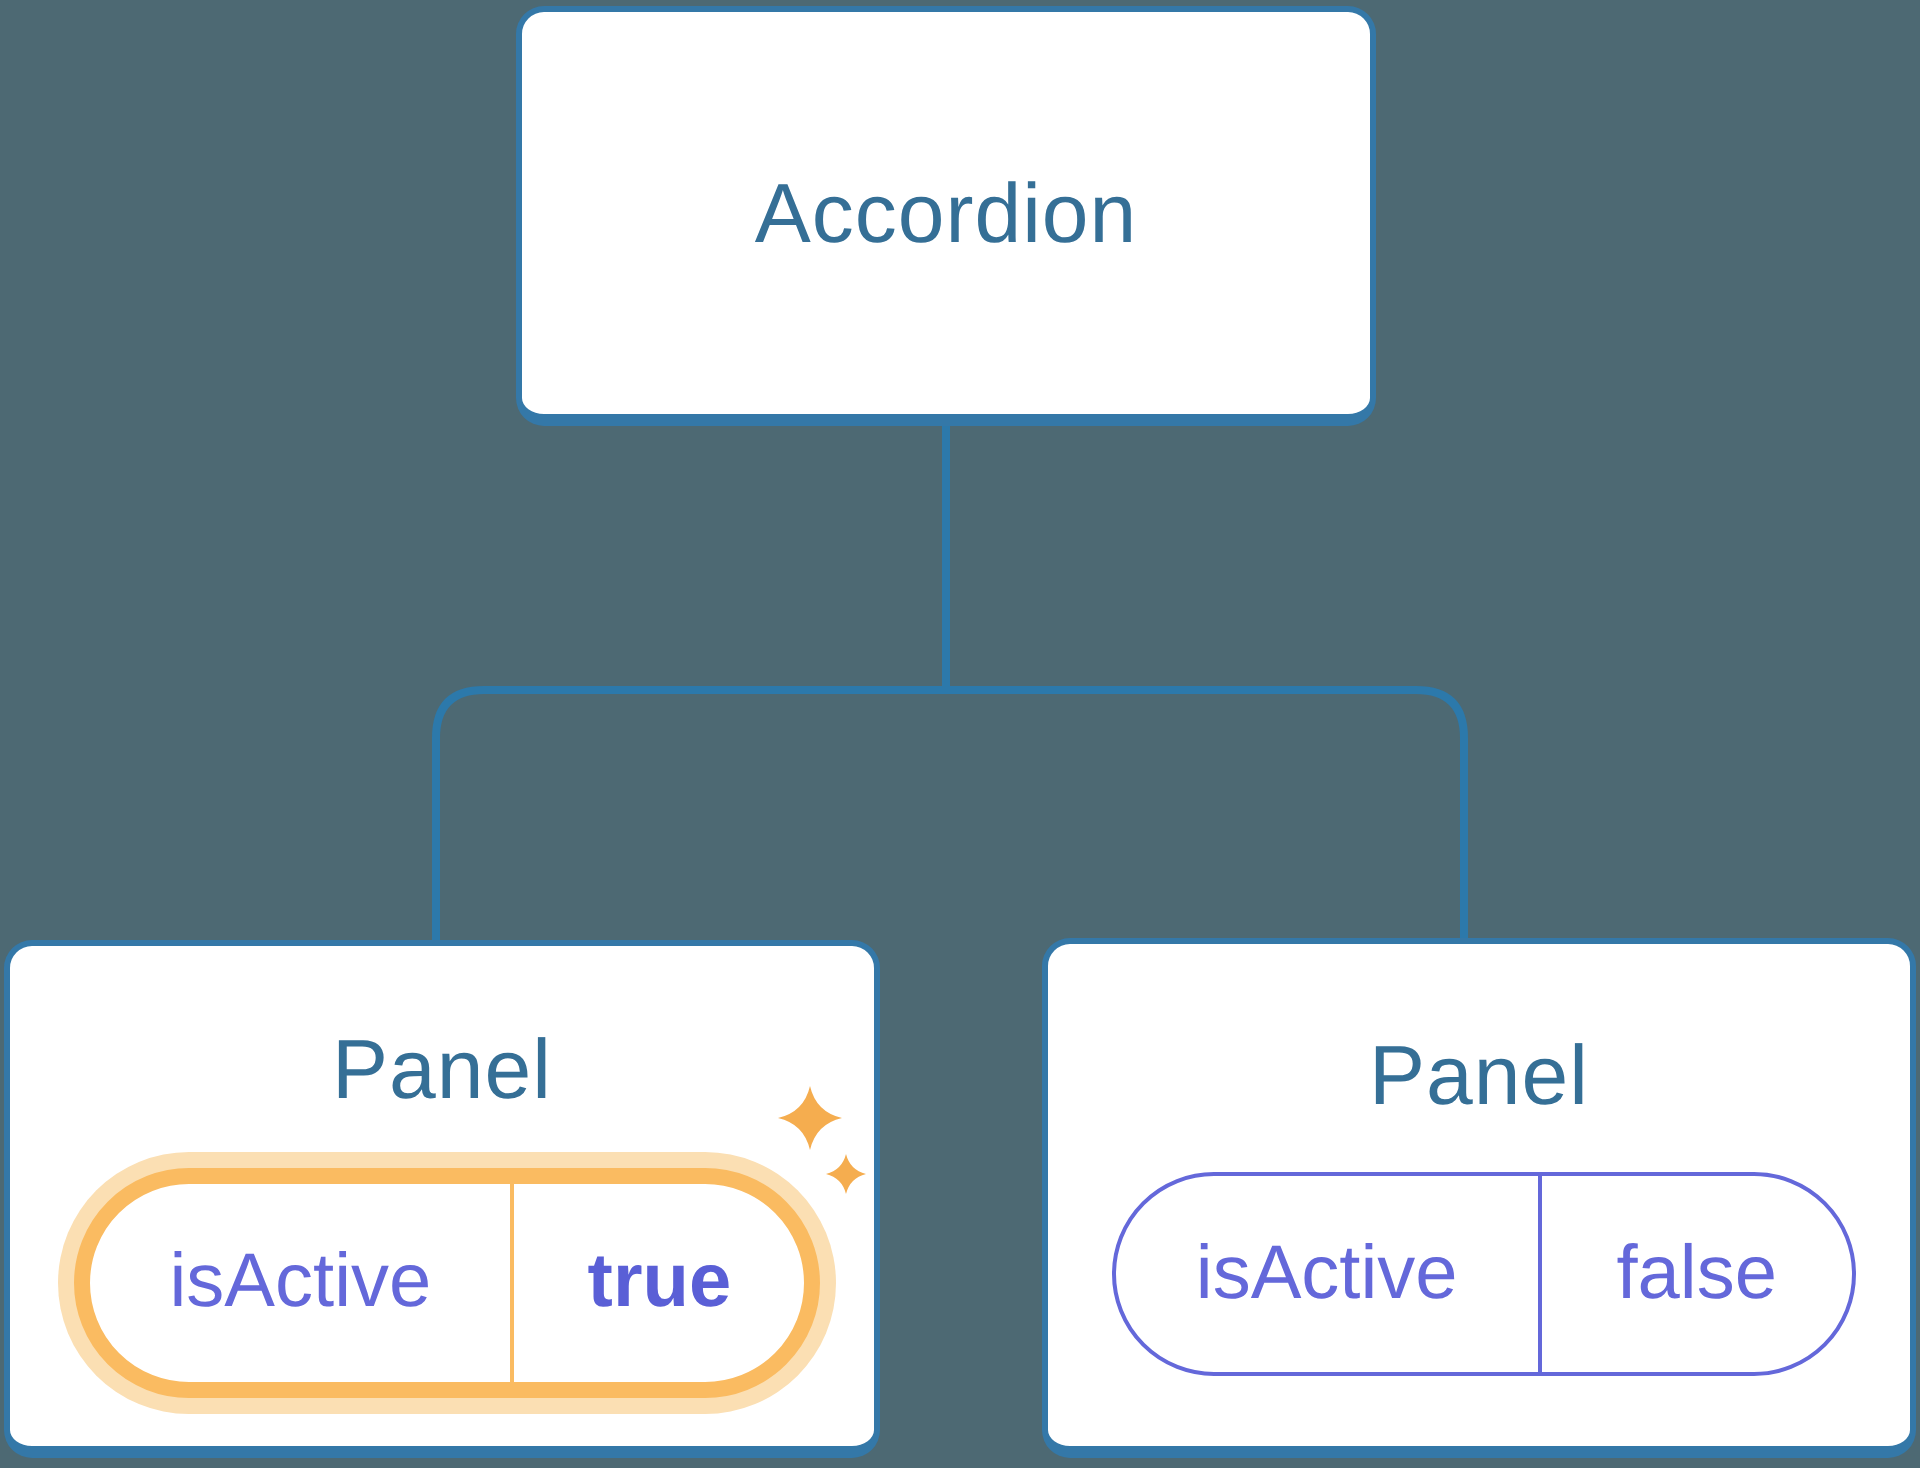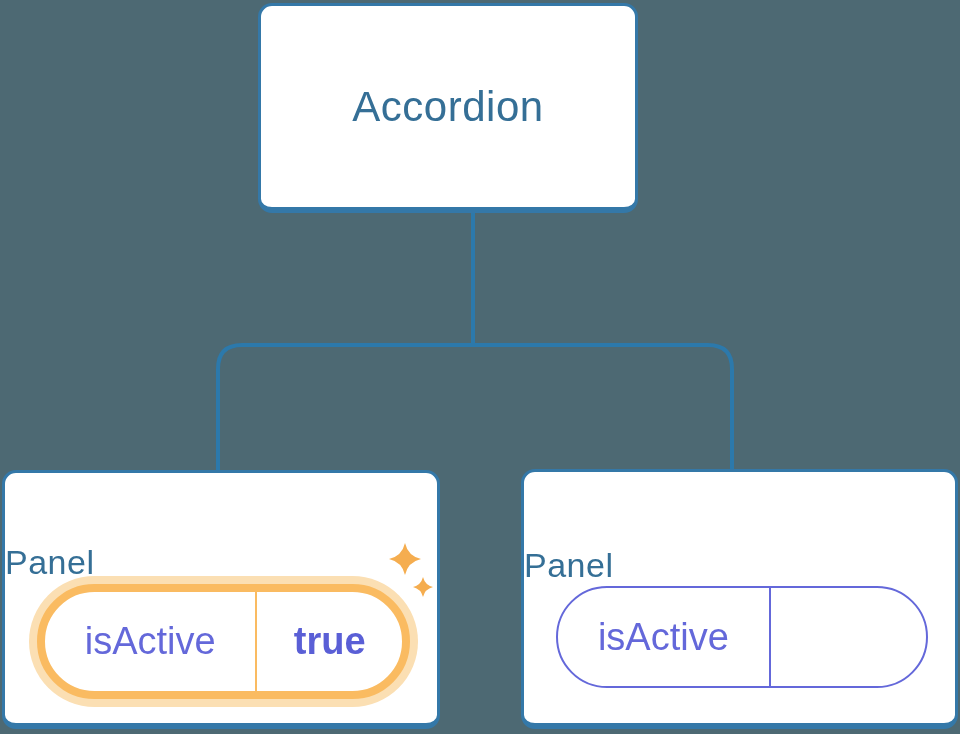--- a/index.html
+++ b/index.html
@@ -26,36 +26,36 @@
   .connector-path{stroke:var(--connector);stroke-width:4;fill:none;}
   .node{
     position:absolute;
     background:var(--node-fill);
     border:3px solid var(--node-border);
     border-bottom-width:6px;
     border-radius:14px;
     box-sizing:border-box;
   }
   .root-node{
-    left:258px;top:3px;width:380px;height:210px;
+    left:258px;top:3px;width:430px;height:210px;
     display:flex;align-items:center;justify-content:center;
   }
   .node-label{
     color:var(--node-text);
     font-size:42px;
     font-weight:400;
     letter-spacing:0.5px;
   }
   .panel-left{left:2px;top:470px;width:438px;height:259px;}
   .panel-right{left:521px;top:469px;width:437px;height:260px;}
   .panel-title{
     position:absolute;left:0;right:0;top:38px;
-    text-align:left;
+    text-align:center;
     color:var(--node-text);
-    font-size:34px;font-weight:400;letter-spacing:0.5px;margin-top:32px;
+    font-size:42px;font-weight:400;letter-spacing:0.5px;
   }
   .panel-right .panel-title{top:42px;}
   
   .state-pill-active{
     position:absolute;left:24px;top:103px;width:389px;height:131px;
     border-radius:70px;
     background:var(--highlight-glow);
     padding:8px;box-sizing:border-box;
   }
   .state-ring{
@@ -111,16 +111,17 @@
     <svg class="sparkles" viewBox="0 0 58 66" aria-hidden="true">
       <path class="sparkle-path" d="M20 3 Q23 16 36 19 Q23 22 20 35 Q17 22 4 19 Q17 16 20 3 Z"></path>
       <path class="sparkle-path" d="M38 37 Q40 45 48 47 Q40 49 38 57 Q36 49 28 47 Q36 45 38 37 Z"></path>
     </svg>
   </div>
 
   <div class="node panel-right">
     <div class="panel-title">Panel</div>
     <div class="state-pill">
       <div class="state-cell state-cell-key">isActive</div>
+      <div class="state-cell state-cell-value">false</div>
     </div>
   </div>
 
 </div>
 
 </body></html>

